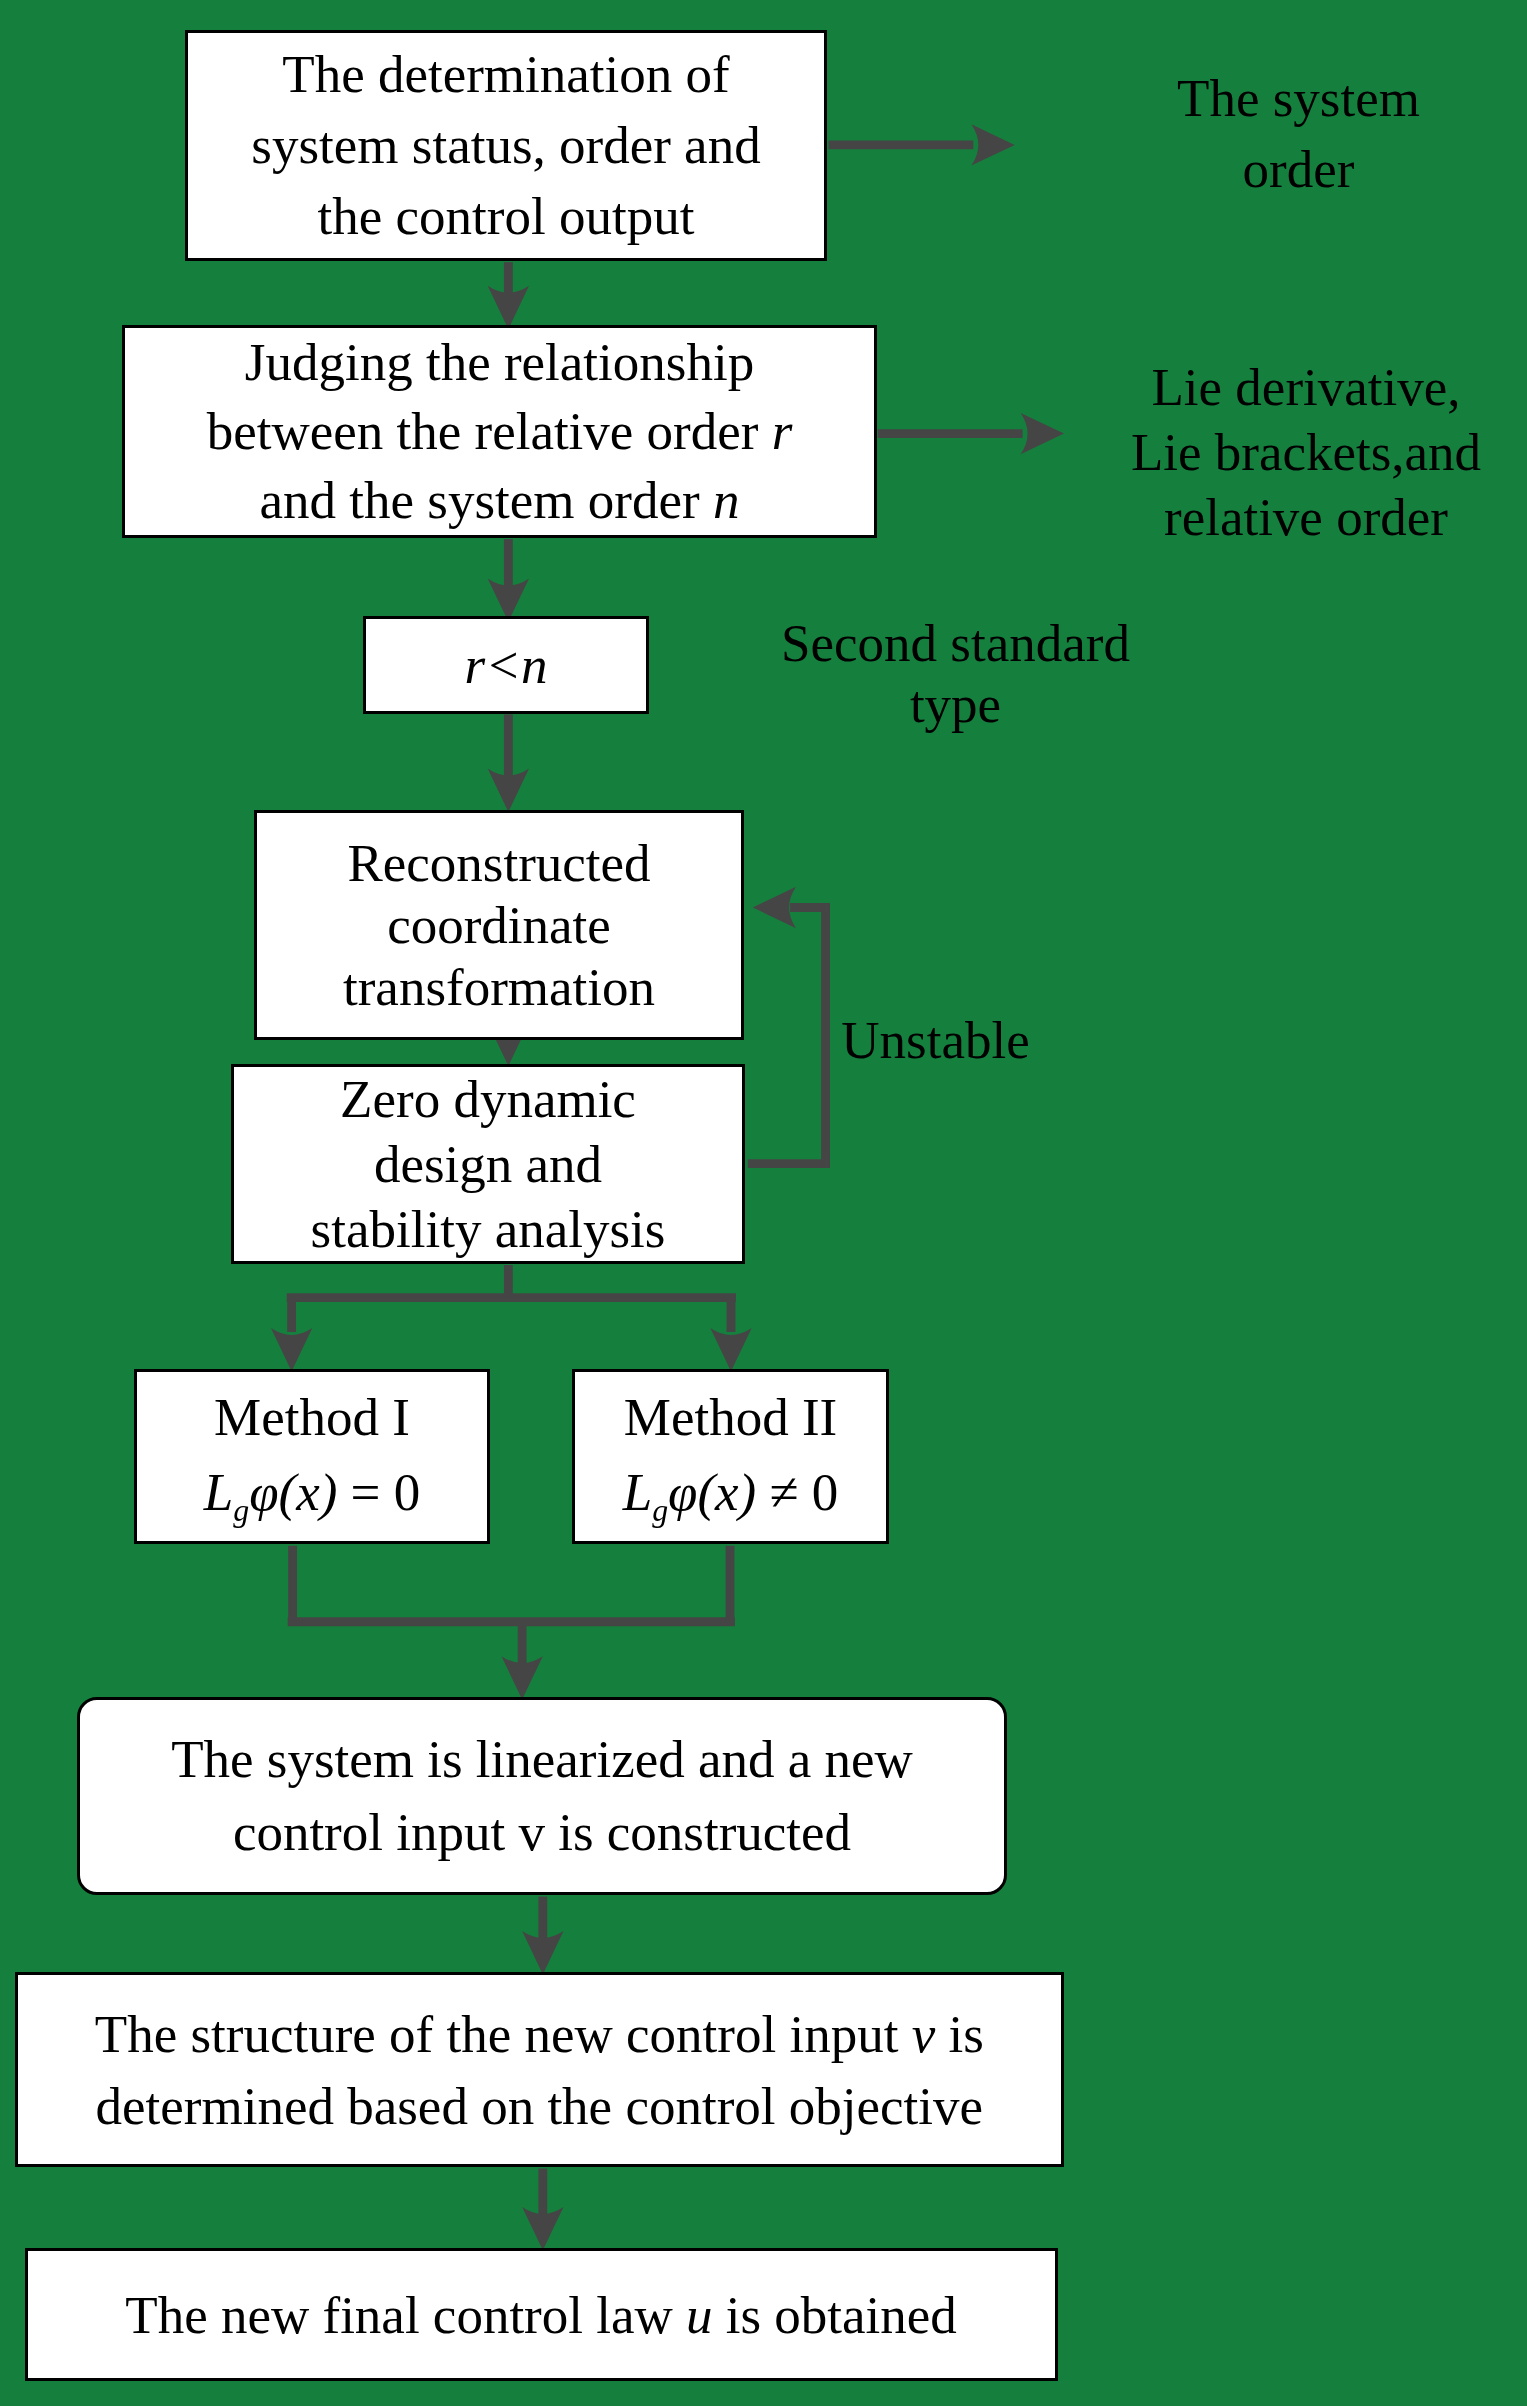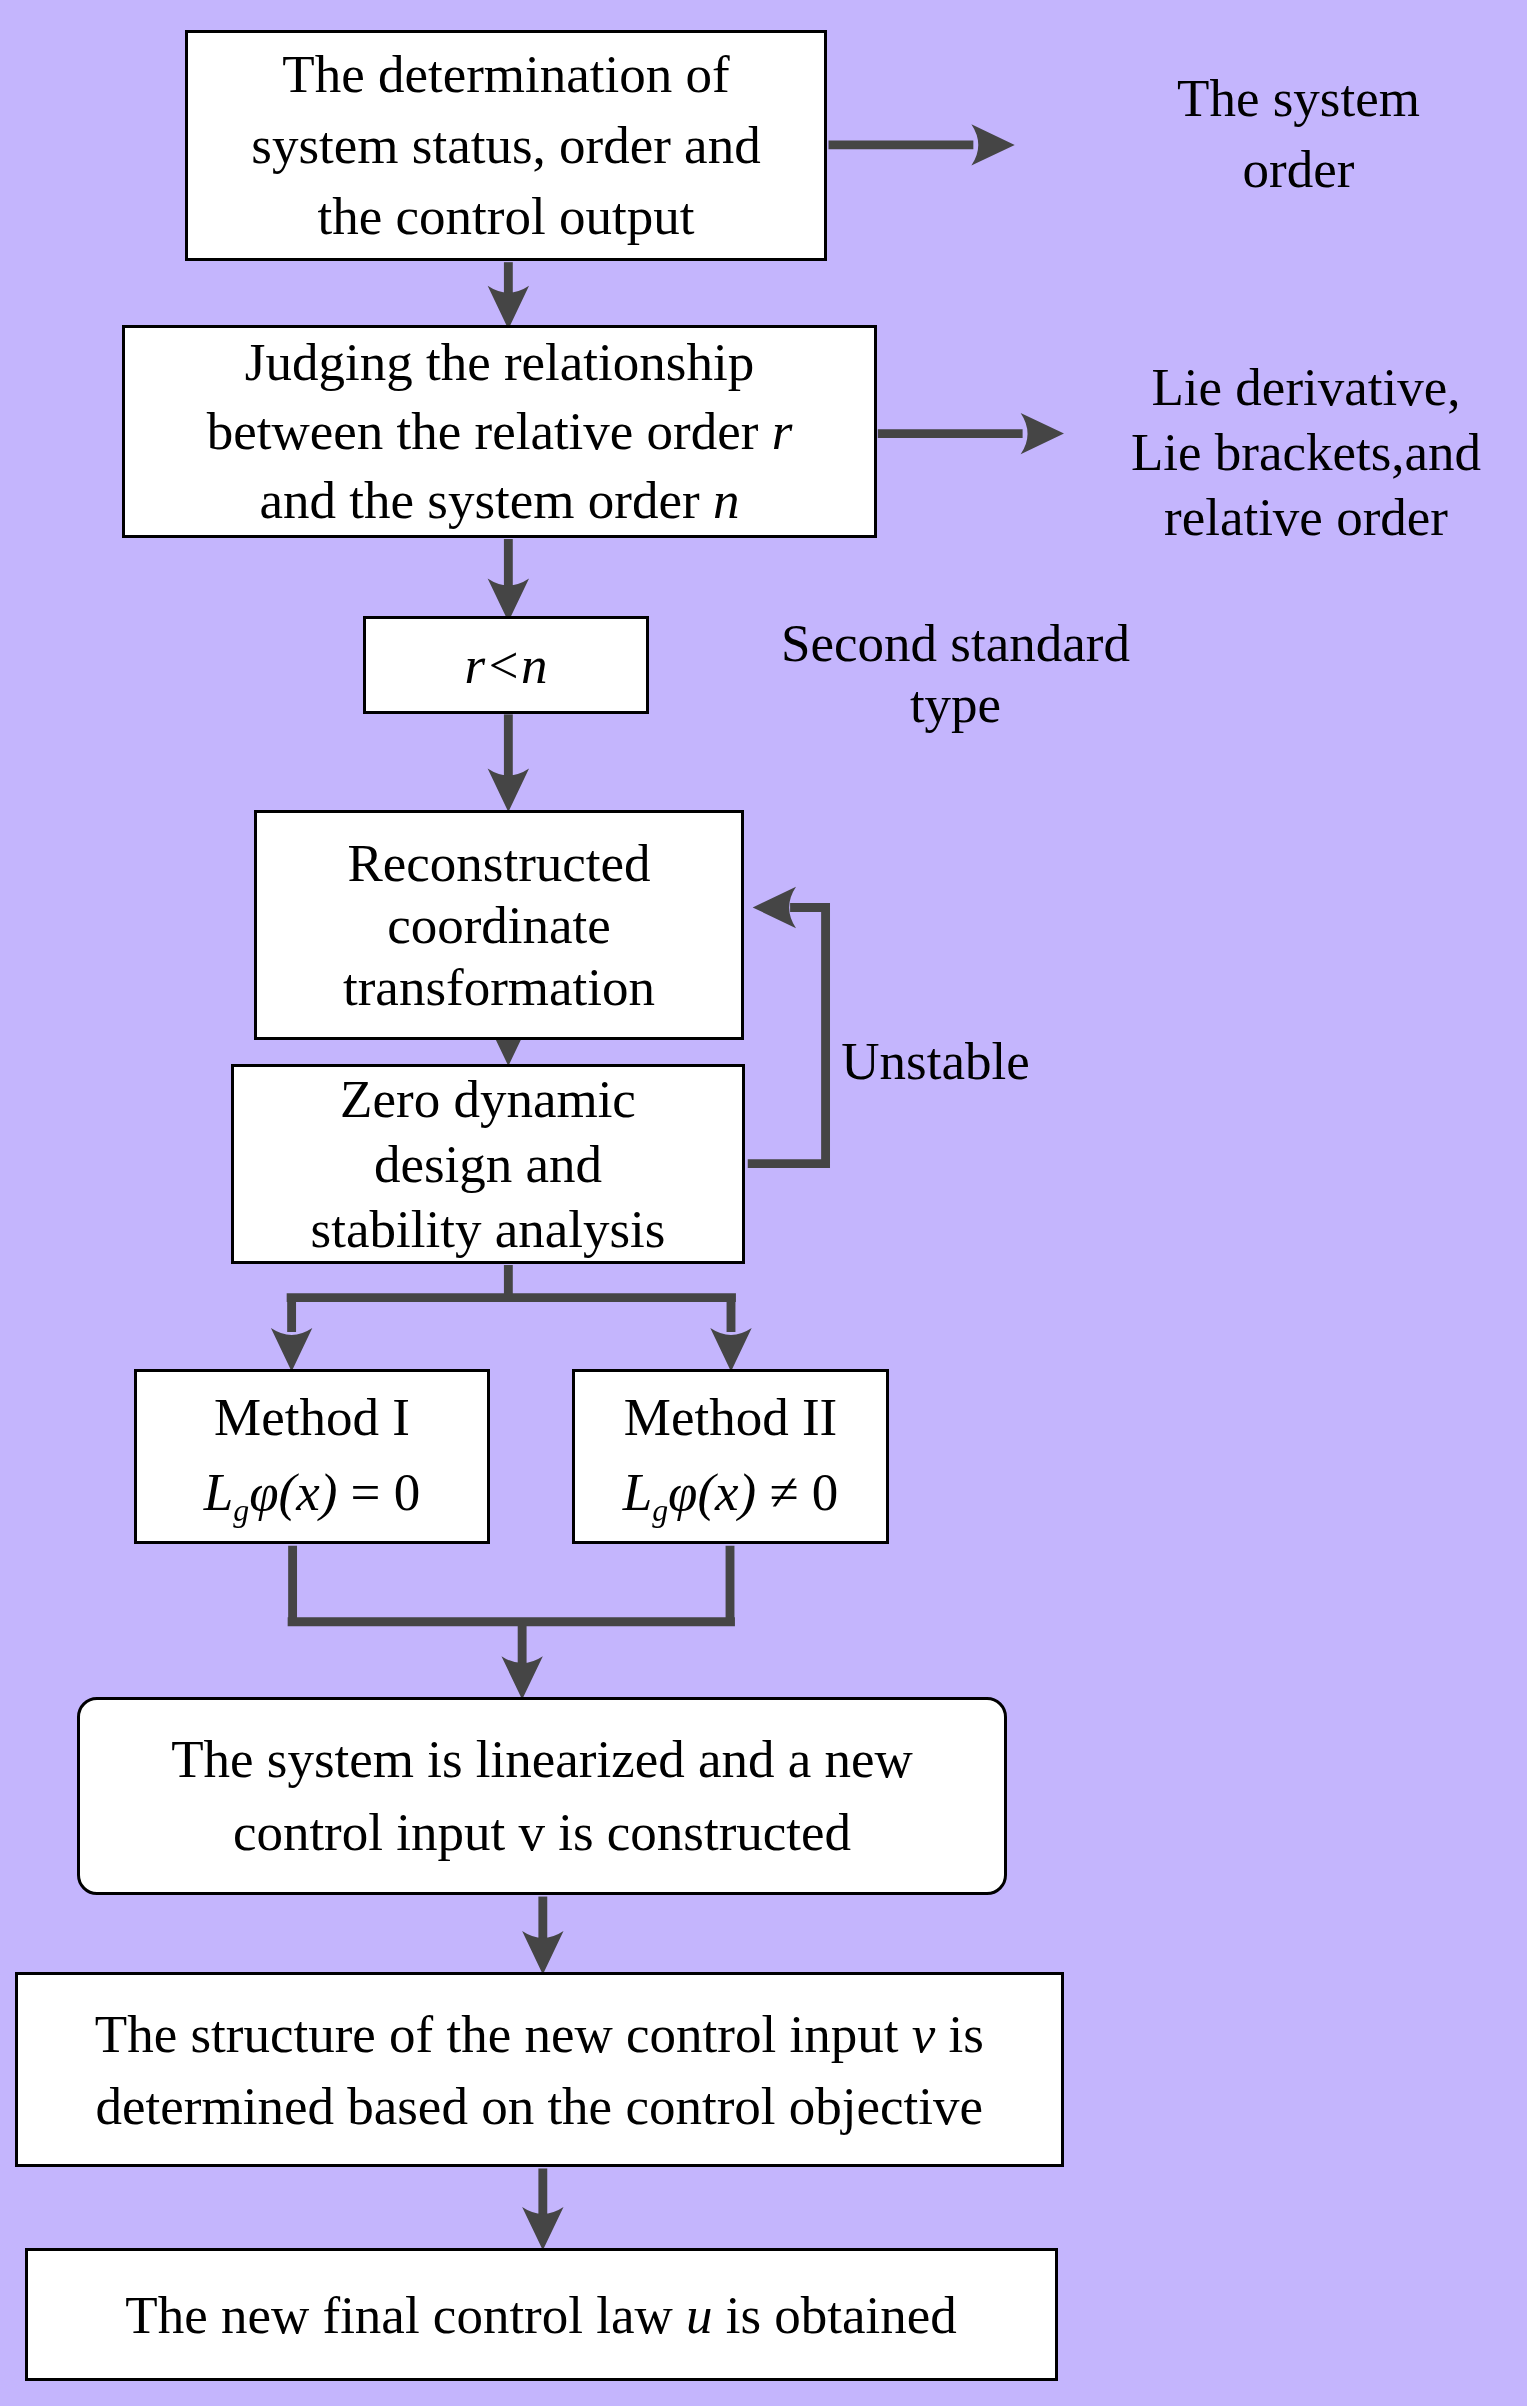--- a/index.html
+++ b/index.html
@@ -1,21 +1,21 @@
 <!DOCTYPE html>
 <html><head>
 <meta charset="utf-8">
 <title>Flowchart</title>
 <style>
   html,body{margin:0;padding:0;background:#ffffff;}
   #canvas{
     position:relative;
     width:1528px;
     height:2407px;
-    background:#c4b5fd;
+    background:#15803d;
     font-family:"Liberation Serif","DejaVu Serif",serif;
     color:#000000;
     overflow:hidden;
   }
   #connectors{
     position:absolute;
     left:0;top:0;
     width:1528px;height:2407px;
     pointer-events:none;
   }
@@ -148,18 +148,18 @@
     <span class="ln">Lie derivative,</span>
     <span class="ln">Lie brackets,and</span>
     <span class="ln">relative order</span>
   </div>
 
   <div class="lbl lh62" style="left:724px;top:613px;width:463px;">
     <span class="ln">Second standard</span>
     <span class="ln">type</span>
   </div>
 
-  <div class="lbl lh56" style="left:827px;top:1013px;width:217px;margin-top:21px;">
+  <div class="lbl lh56" style="left:827px;top:1013px;width:217px;">
     <span class="ln">Unstable</span>
   </div>
 
 </div>
 
 
 </body></html>

